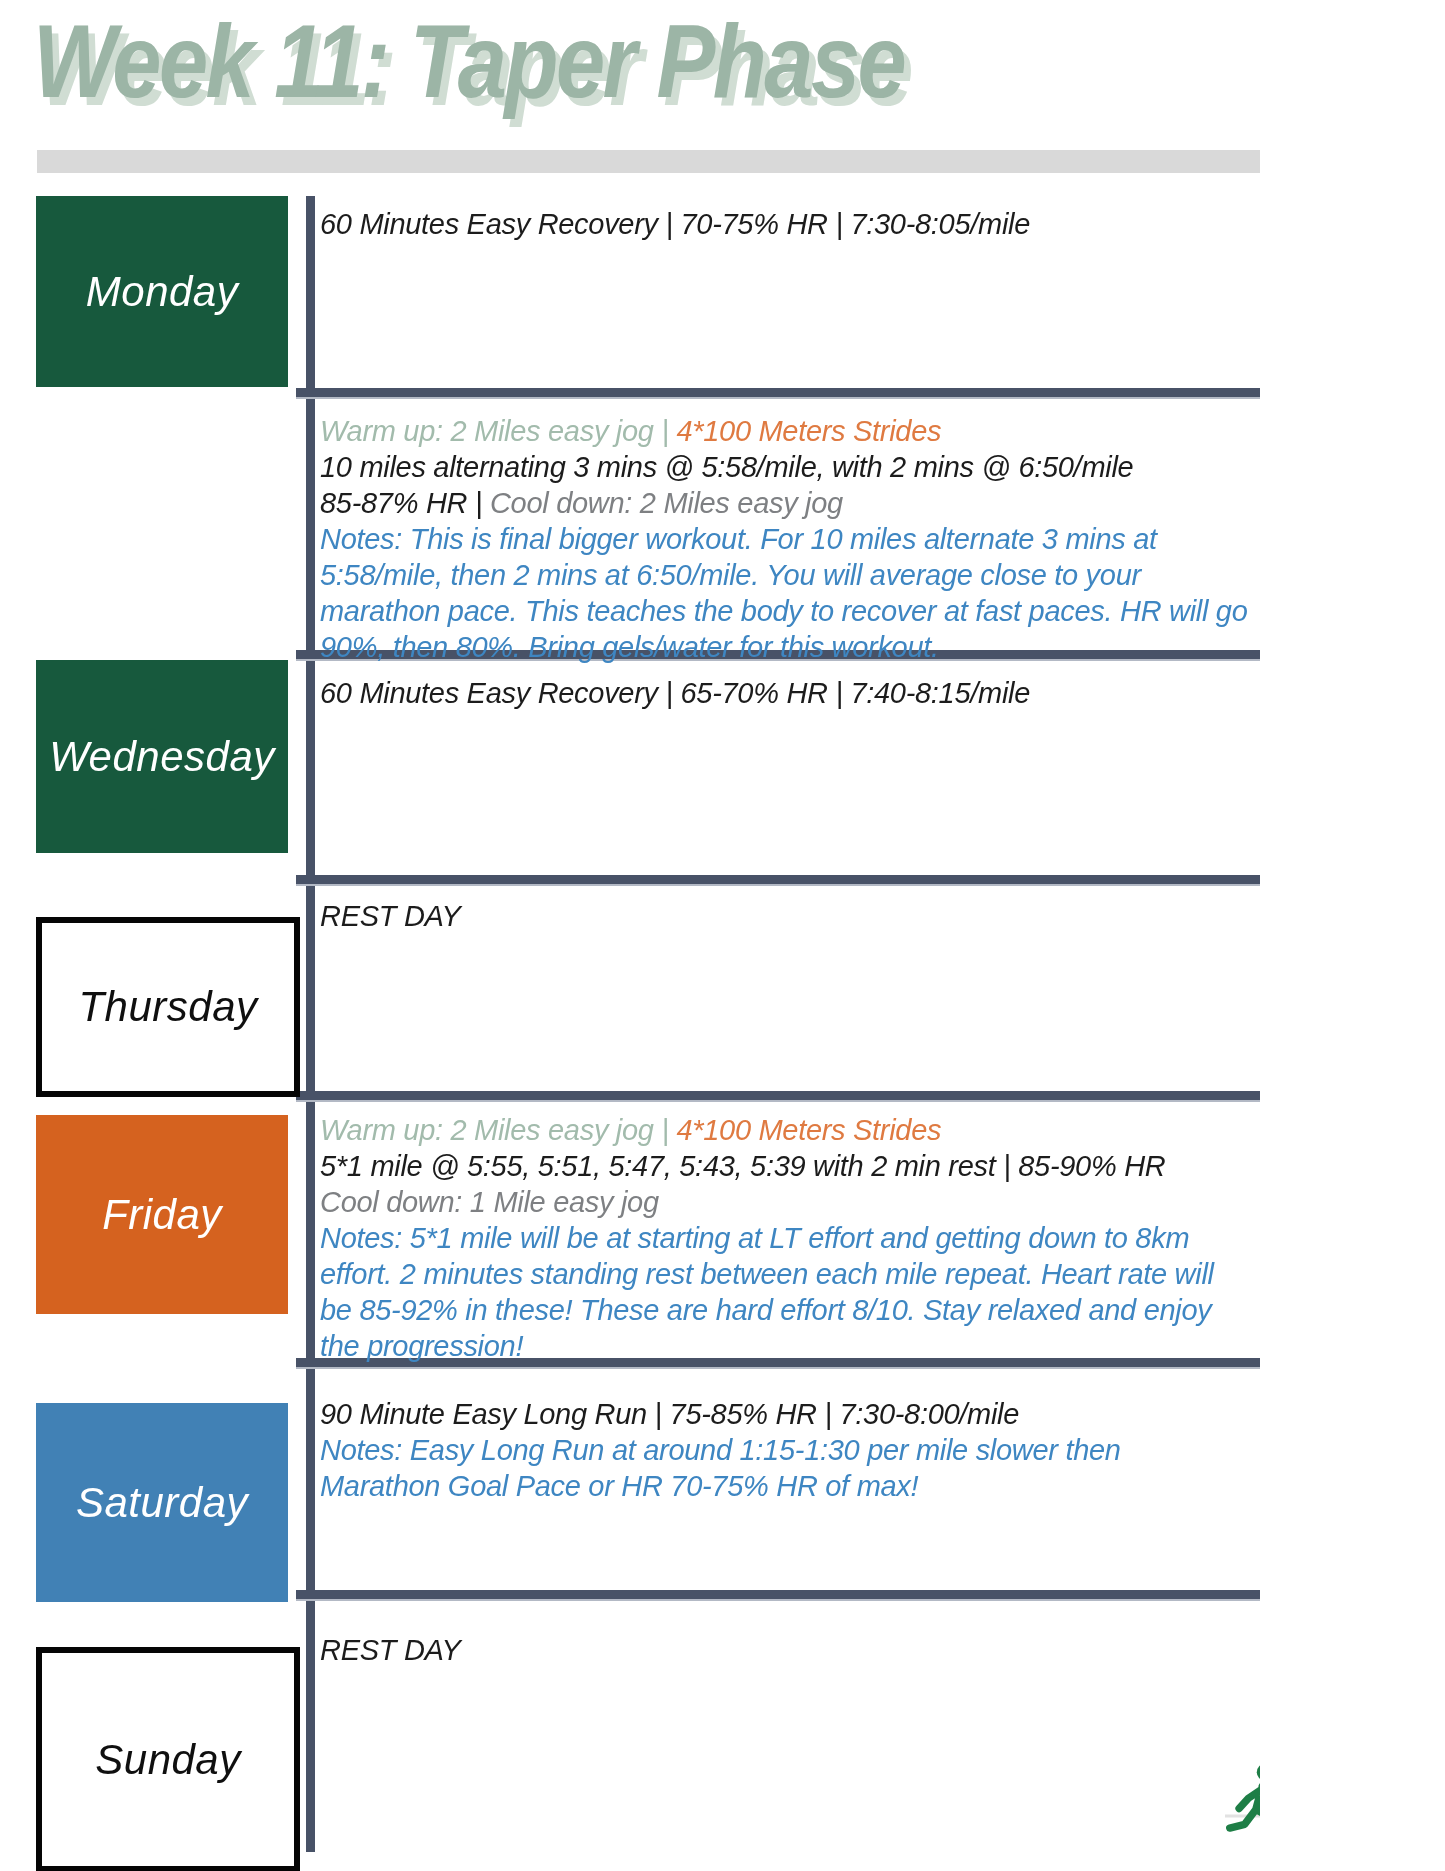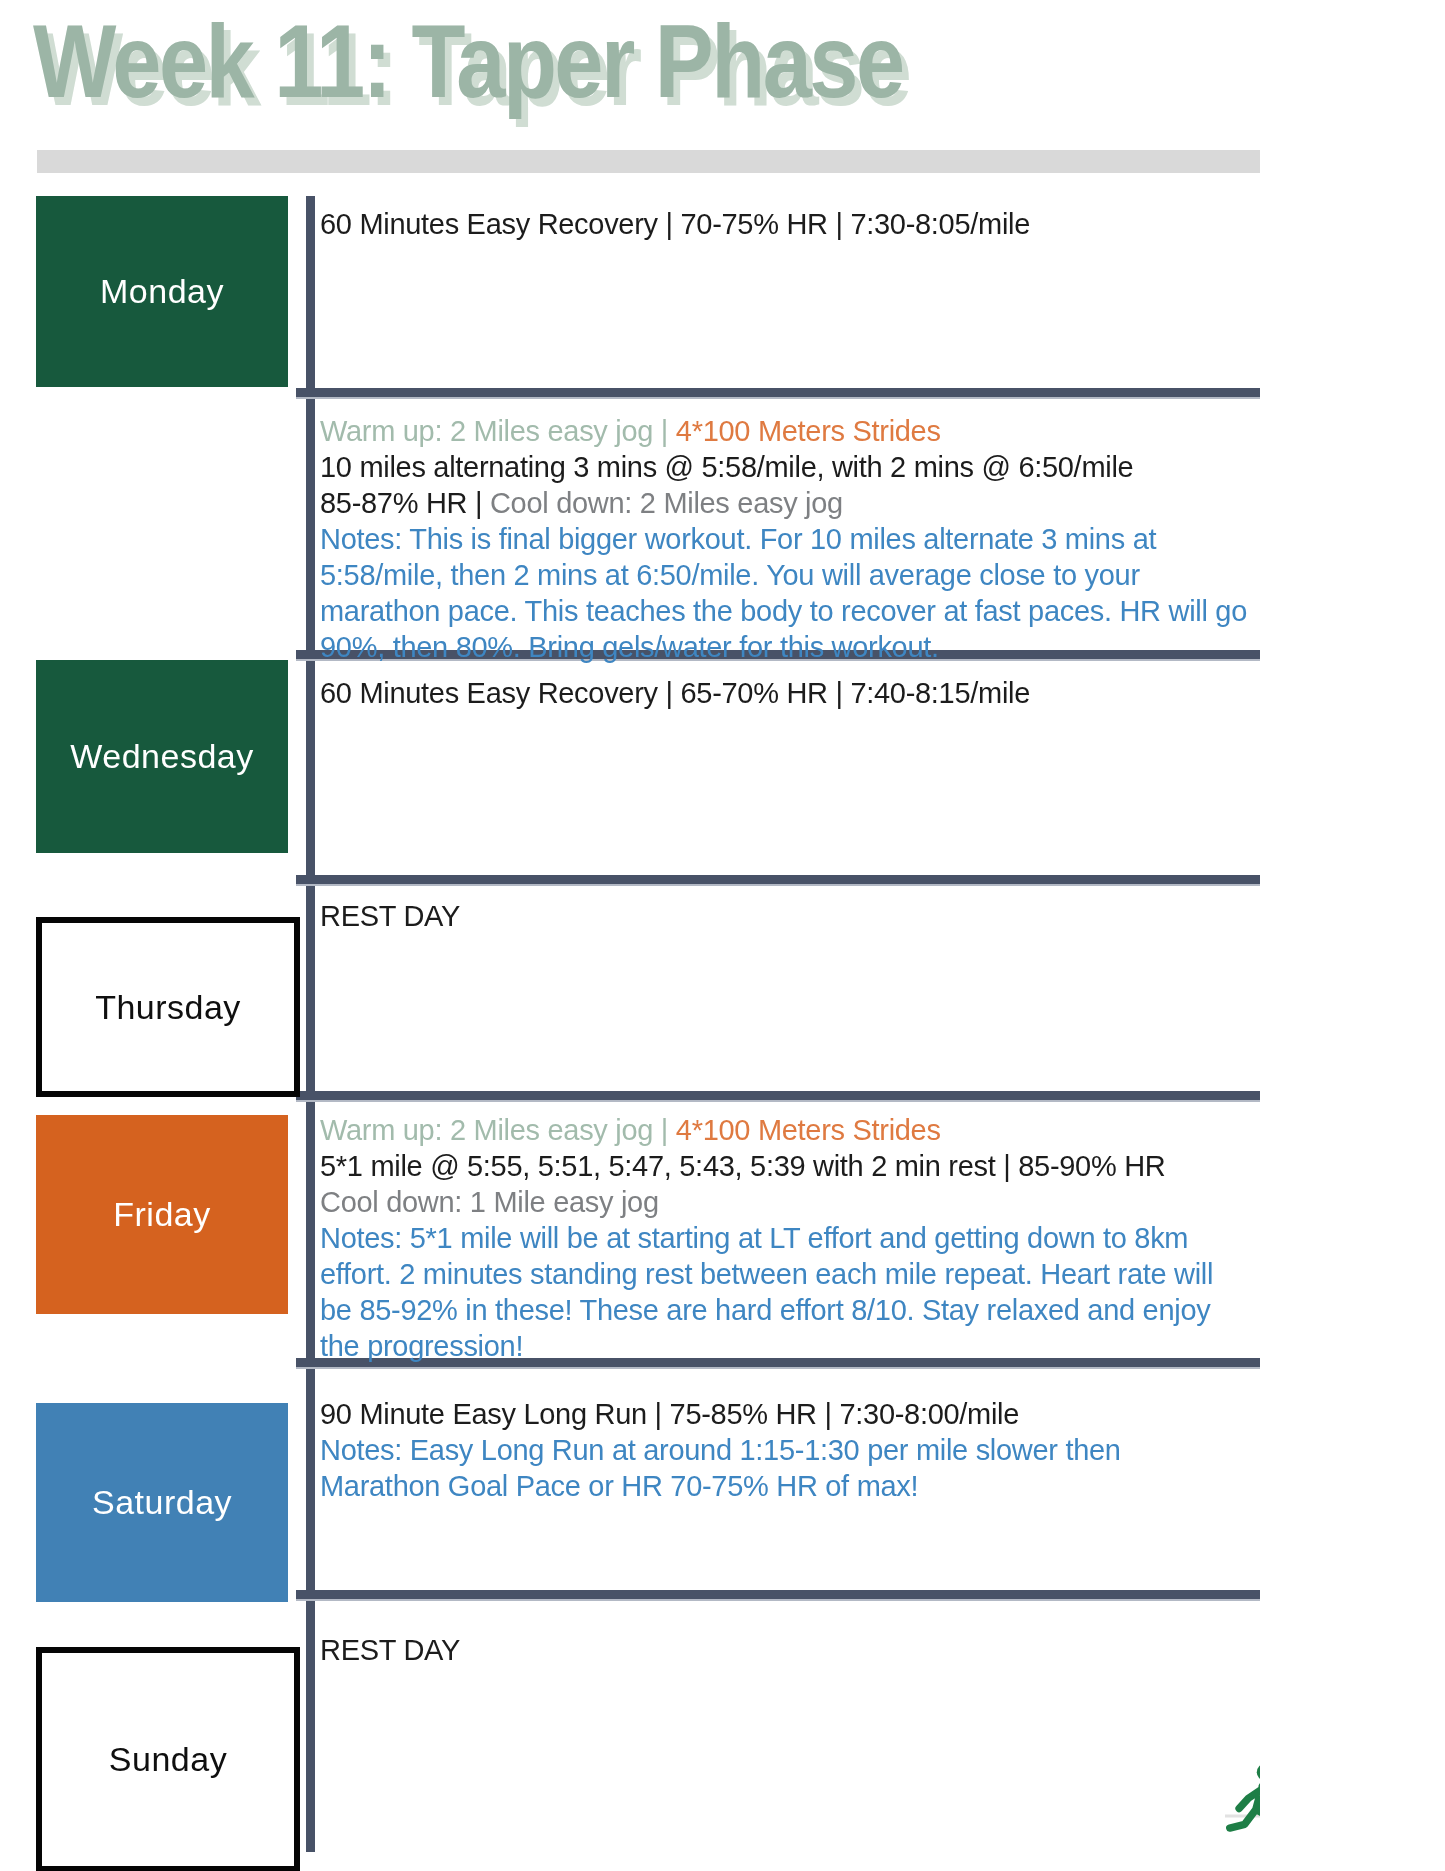--- a/index.html
+++ b/index.html
@@ -1,33 +1,33 @@
 <!DOCTYPE html>
 <html><head>
 <meta charset="utf-8">
 <style>
   html,body{margin:0;padding:0;background:#ffffff;}
   #page{position:relative;width:1260px;height:1871px;background:#ffffff;overflow:hidden;
-        font-family:"Liberation Sans",sans-serif;}
+        font-family:"Liberation Sans",sans-serif;font-style:italic;}
 
   
   #title{position:absolute;left:33px;top:2px;font-size:104px;font-weight:bold;
          letter-spacing:-3px;color:#9cb5a6;white-space:nowrap;
          transform:scaleX(0.85);transform-origin:left top;
          text-shadow:8px 8px 0 #d0ddd3;}
   #title-bar{position:absolute;left:37px;top:150px;width:1292px;height:23px;background:#d9d9d9;}
 
   
   .vrule{position:absolute;left:306px;top:196px;width:9px;height:1656px;background:#485267;}
   .divider{position:absolute;left:296px;width:1070px;height:9px;background:#485267;
            border-bottom:2px solid #b3b9c5;}
 
   
   .day-box{position:absolute;left:36px;width:252px;display:flex;align-items:center;justify-content:center;
-           font-size:34px;letter-spacing:0.5px;}
+           font-size:42px;letter-spacing:0.5px;}
   .day-box.green{background:#17593d;color:#ffffff;}
   .day-box.orange{background:#d5621f;color:#ffffff;}
   .day-box.blue{background:#4181b5;color:#ffffff;}
   .day-box.rest{background:#ffffff;color:#0f0f0f;border:6px solid #050505;margin-top:20px;}
 
   
   .cell{position:absolute;left:320px;width:1110px;font-size:29px;line-height:36px;
         letter-spacing:-0.3px;color:#1c1c1c;}
   .line{white-space:nowrap;}
   .sage{color:#a2bbac;}

